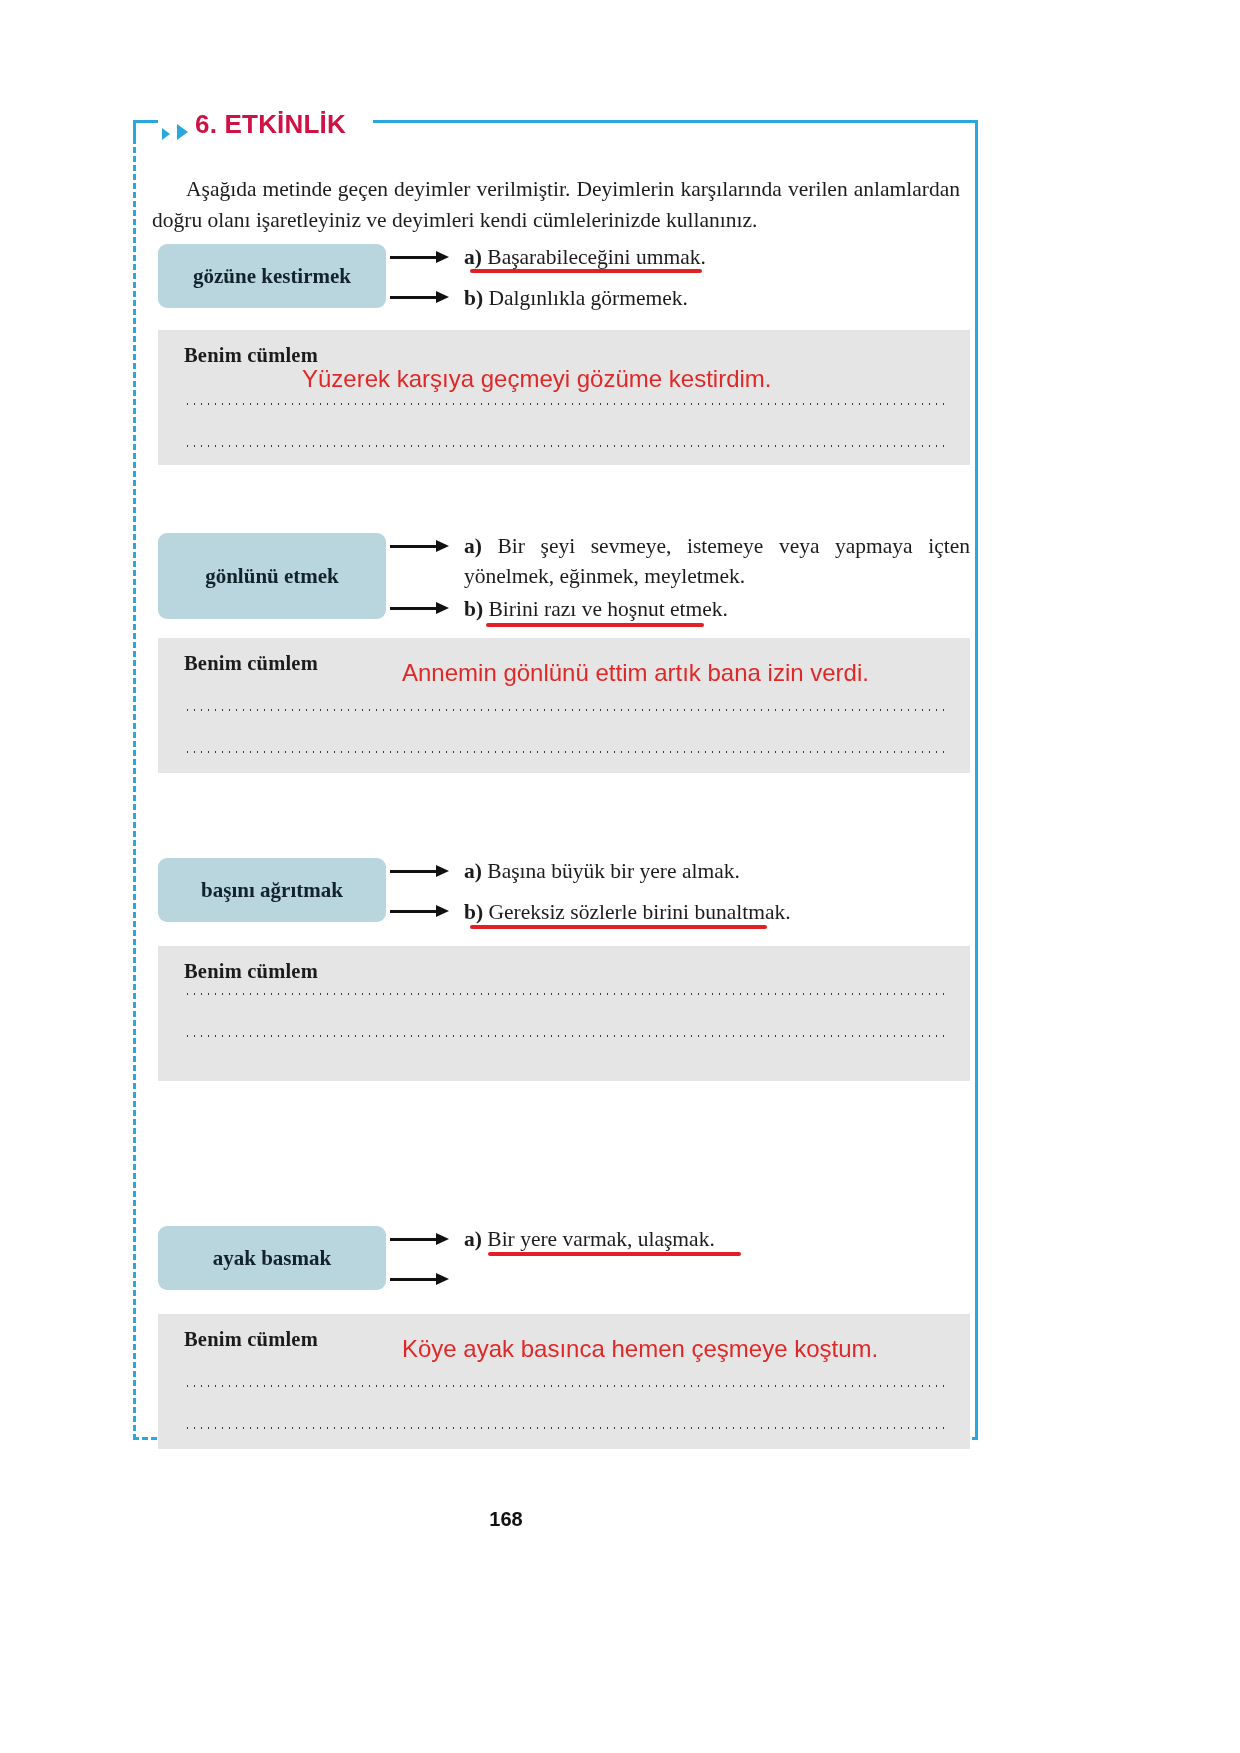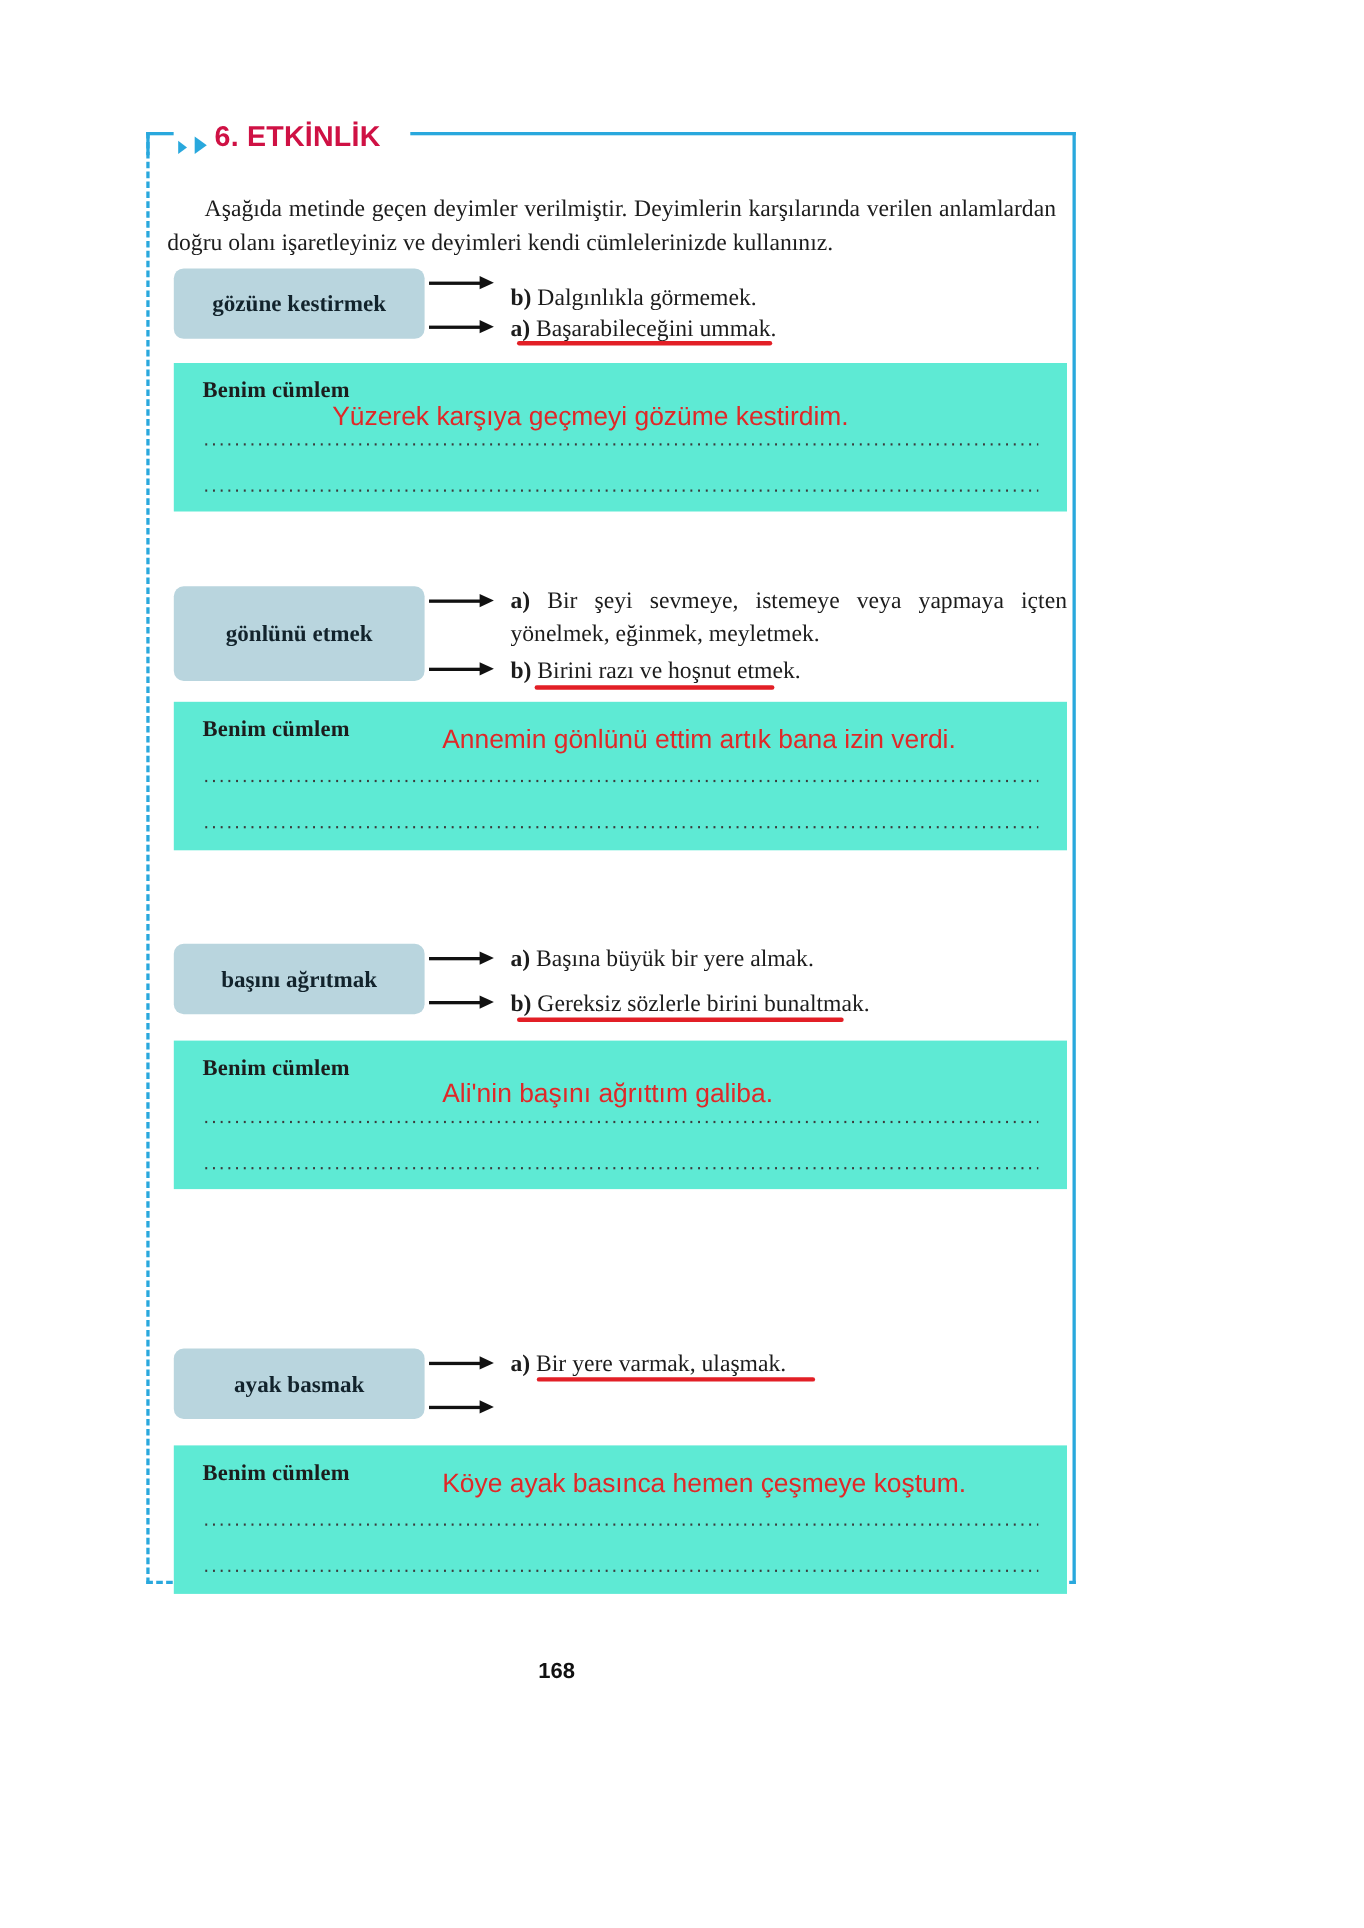--- a/index.html
+++ b/index.html
@@ -186,21 +186,21 @@
   .underline-red {
     position: absolute;
     height: 4px;
     background: #e21f26;
     border-radius: 2px;
   }
 
   
   .sentence-panel {
     position: relative;
-    background: #5eead4;
+    background: #e5e5e5;
     padding: 14px 26px 20px 26px;
     box-sizing: border-box;
   }
   .sentence-label {
     font-weight: bold;
     font-size: 20.5px;
     color: #1c1c1c;
     font-family: "Liberation Serif", serif;
     letter-spacing: 0.2px;
   }
@@ -259,28 +259,28 @@
         <div class="arrow" style="top:5px;">
           <span class="shaft"></span>
             <span class="head"></span>
         </div>
         <div class="arrow" style="top:45px;">
           <span class="shaft"></span>
             <span class="head"></span>
         </div>
       </div>
       <div class="options">
-        <div class="option" style="margin-top:11px;">
-          <span class="lbl">b)</span>
-          <span>Dalgınlıkla görmemek.</span>
-        </div>
         <div class="option" style="margin-top:-2px;">
           <span class="lbl">a)</span>
           <span>Başarabileceğini ummak.</span>
           <span class="underline-red" style="left:6px; width:232px; top:27px;"></span>
+        </div>
+        <div class="option" style="margin-top:11px;">
+          <span class="lbl">b)</span>
+          <span>Dalgınlıkla görmemek.</span>
         </div>
       </div>
     </div>
     <div class="sentence-panel" style="margin-top:22px; height:135px;">
       <div class="sentence-label">Benim cümlem</div>
       <div class="answer" style="margin-left:118px; margin-top:-2px;">Yüzerek karşıya geçmeyi gözüme kestirdim.</div>
       <div class="dotline" style="margin-top:10px;"></div>
       <div class="dotline" style="margin-top:40px;"></div>
     </div>
   </div>
@@ -338,21 +338,20 @@
         </div>
         <div class="option" style="margin-top:11px;">
           <span class="lbl">b)</span>
           <span>Gereksiz sözlerle birini bunaltmak.</span>
           <span class="underline-red" style="left:6px; width:297px; top:28px;"></span>
         </div>
       </div>
     </div>
     <div class="sentence-panel" style="margin-top:24px; height:135px;">
       <div class="sentence-label">Benim cümlem</div>
-      <div class="answer" style="margin-left:218px; margin-top:-2px;">Ali'nin başını ağrıttım galiba.</div>
       <div class="dotline" style="margin-top:10px;"></div>
       <div class="dotline" style="margin-top:40px;"></div>
     </div>
   </div>
 
   <div class="block" style="top:1226px;">
     <div class="idiom-row" style="height:64px;">
       <div class="idiom-box">ayak basmak</div>
       <div class="arrows">
         <div class="arrow" style="top:5px;">

